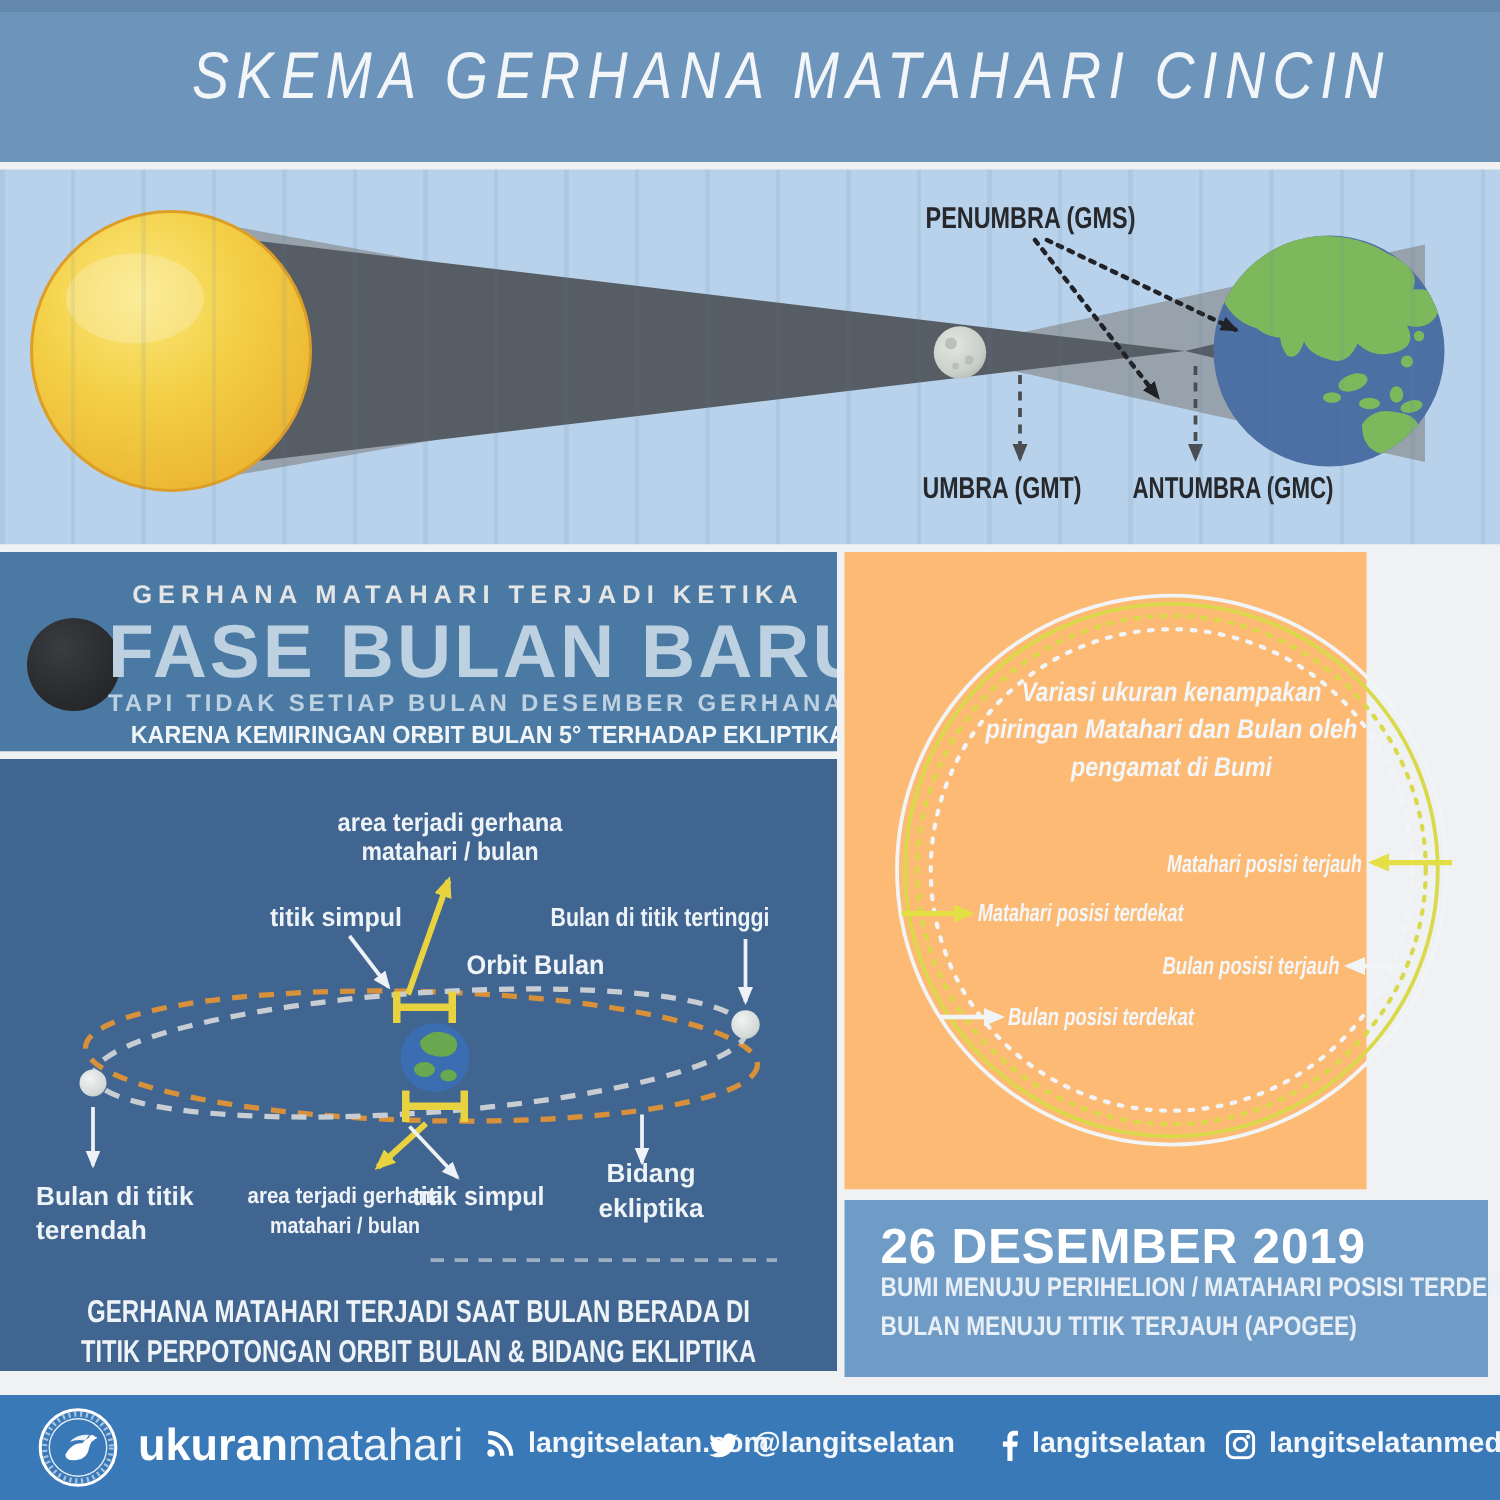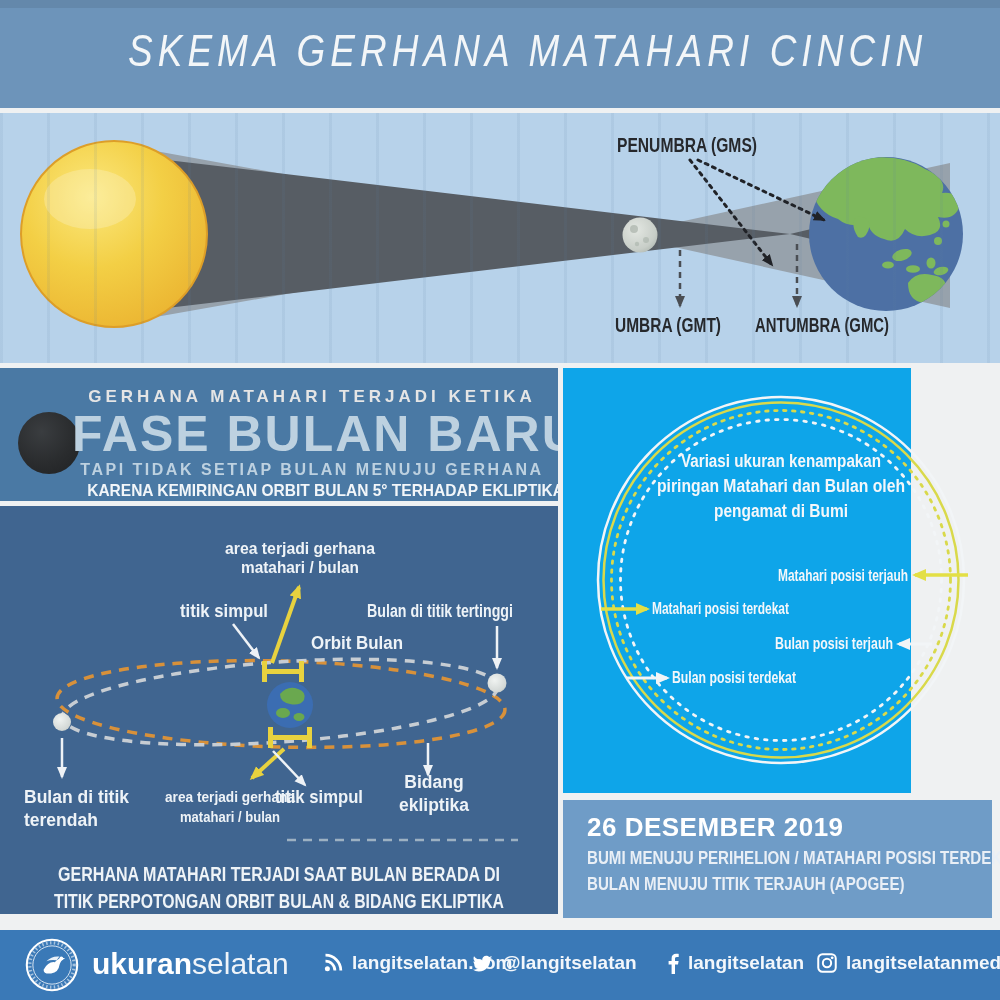--- a/index.html
+++ b/index.html
@@ -22,23 +22,23 @@
   .nm-moon{left:18px;top:44px;width:62px;height:62px;border-radius:50%;
       background:radial-gradient(circle at 38% 32%,#3a3d40 0%,#2a2c2e 55%,#1f2123 100%);}
   .nm-text{left:72px;top:0;width:480px;height:133px;text-align:center;color:#f2f6f9;}
   .nm-line{position:absolute;left:0;width:100%;white-space:nowrap;}
   .nm-intro{top:19px;font-size:17px;font-weight:bold;letter-spacing:4px;color:#e5e5e5;}
   .nm-headline{top:37px;font-size:50px;font-weight:bold;letter-spacing:2px;color:#bdd1e0;}
   .nm-caveat{top:93px;font-size:16px;font-weight:bold;letter-spacing:2.5px;color:#bdd1e0;}
   .nm-reason{top:113px;font-size:16.5px;font-weight:bold;color:#f2f6f9;}
   .nm-reason span{display:inline-block;transform:scaleX(0.94);}
   .orbit-panel{left:0;top:506px;width:558px;height:408px;background:#406590;}
-  .size-panel{left:563px;top:368px;width:348px;height:425px;background:#0ea5e9;}
+  .size-panel{left:563px;top:368px;width:348px;height:425px;background:#fdba74;font-style:italic;}
   .date-panel{left:563px;top:800px;width:429px;height:118px;background:#6f9cc7;color:#fff;}
-  .date-big{left:24px;top:12px;font-size:26px;font-weight:bold;letter-spacing:.5px;}
+  .date-big{left:24px;top:12px;font-size:33px;font-weight:bold;letter-spacing:.5px;}
   .date-line{left:24px;font-size:18px;font-weight:bold;color:#e9eff6;white-space:nowrap;
       transform:scaleX(0.84);transform-origin:left center;}
   .date-l1{top:48px;} .date-l2{top:74px;}
   
   .footer{left:0;top:930px;width:1000px;height:70px;background:#3a79b7;color:#fff;}
   .stamp{left:24px;top:7px;}
   .wordmark{left:92px;top:17px;font-size:30px;color:#fff;white-space:nowrap;}
   .wordmark .b{font-weight:bold;} .wordmark .l{font-weight:normal;opacity:.92;}
   .social{position:absolute;top:22px;display:flex;align-items:center;gap:9px;
       font-size:19px;font-weight:bold;color:#f3f7fb;white-space:nowrap;}
@@ -133,21 +133,21 @@
     <path d="M797,131 L797,193" stroke="#4a4e53" stroke-width="2.5" stroke-dasharray="6 5" fill="none" marker-end="url(#mGray)"></path>
   </svg>
 </div>
 <div class="abs sep" style="left:0;top:363px;width:1000px;height:5px;"></div>
 
 <div class="abs new-moon-panel">
   <div class="abs nm-moon"></div>
   <div class="abs nm-text">
     <div class="nm-line nm-intro">GERHANA MATAHARI TERJADI KETIKA</div>
     <div class="nm-line nm-headline">FASE BULAN BARU</div>
-    <div class="nm-line nm-caveat">TAPI TIDAK SETIAP BULAN MENUJU GERHANA</div>
+    <div class="nm-line nm-caveat">TAPI TIDAK SETIAP BULAN DESEMBER GERHANA</div>
     <div class="nm-line nm-reason"><span>KARENA KEMIRINGAN ORBIT BULAN 5° TERHADAP EKLIPTIKA</span></div>
   </div>
 </div>
 <div class="abs sep" style="left:0;top:501px;width:558px;height:5px;"></div>
 
 <div class="abs orbit-panel">
   <svg width="558" height="412" viewBox="0 0 558 412">
     <defs>
       <radialGradient id="moonGrad2" cx="38%" cy="35%" r="80%">
         <stop offset="0%" stop-color="#f0f3f1"></stop>
@@ -270,21 +270,21 @@
   <svg class="abs stamp" width="56" height="56" viewBox="0 0 60 60">
     <circle cx="30" cy="30" r="27" fill="none" stroke="#ffffff" stroke-width="2.2"></circle>
     <circle cx="30" cy="30" r="20.5" fill="none" stroke="#ffffff" stroke-width="1" opacity=".85"></circle>
     <circle cx="30" cy="30" r="23.8" fill="none" stroke="#ffffff" stroke-width="3.5" opacity=".55" stroke-dasharray="1.6 2.6"></circle>
     <g fill="#ffffff">
       <path d="M21,35 q5,-9 12,-8 q6,-7 11,-4 q-5,2 -6,7 q-1,8 -9,9 q-8,1 -8,-4 z"></path>
       <path d="M24,26 q6,-6 14,-5 l-3,4 q-6,-1 -11,1 z" opacity=".9"></path>
       <circle cx="40" cy="23" r="2"></circle>
     </g>
   </svg>
-  <div class="abs wordmark"><span class="b">ukuran</span><span class="l">selatan</span></div>
+  <div class="abs wordmark"><span class="b">ukuran</span><span class="l">matahari</span></div>
 
   <div class="social soc-web">
     <svg width="20" height="20" viewBox="0 0 32 32">
       <circle cx="7" cy="25" r="4" fill="#fff"></circle>
       <path d="M4,13 a15,15 0 0 1 15,15" fill="none" stroke="#fff" stroke-width="4.5"></path>
       <path d="M4,3.5 a24.5,24.5 0 0 1 24.5,24.5" fill="none" stroke="#fff" stroke-width="4.5"></path>
     </svg>
     <span>langitselatan.com</span>
   </div>
 

